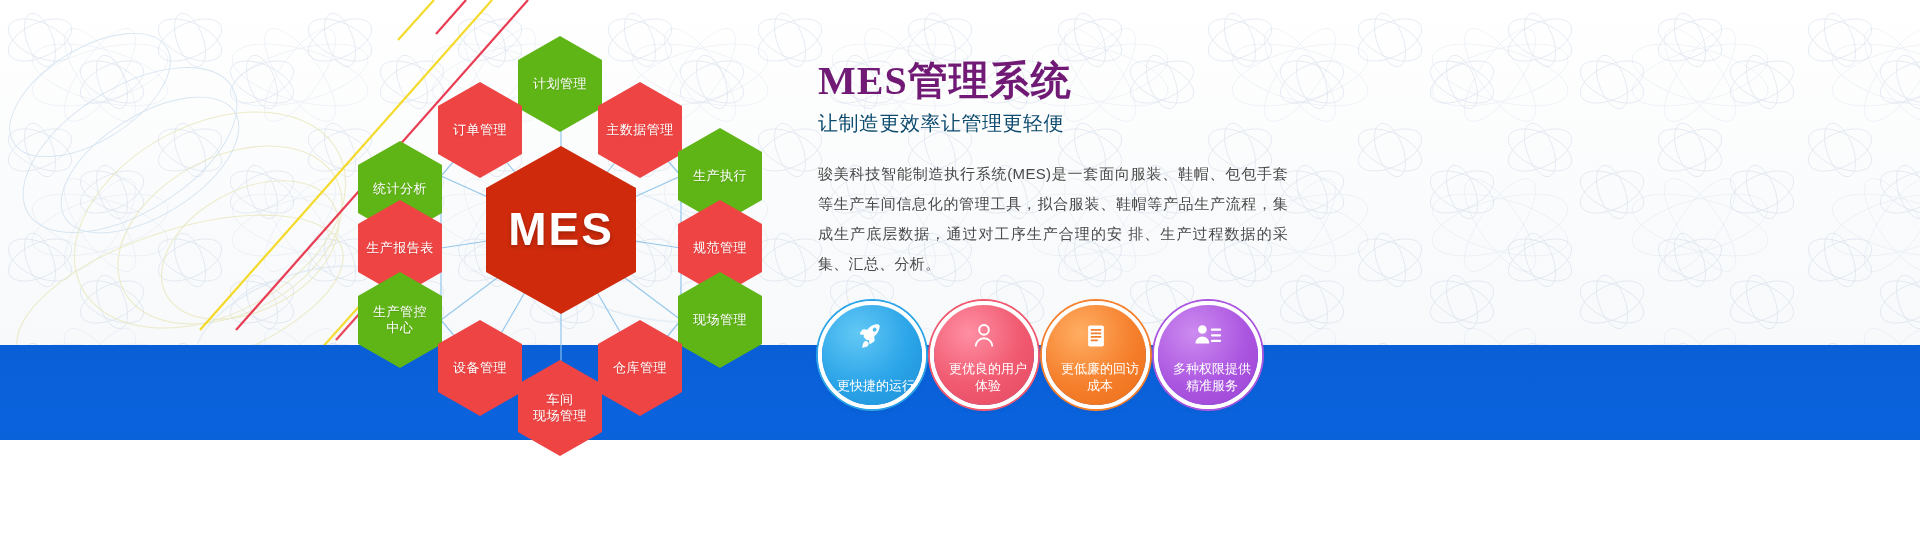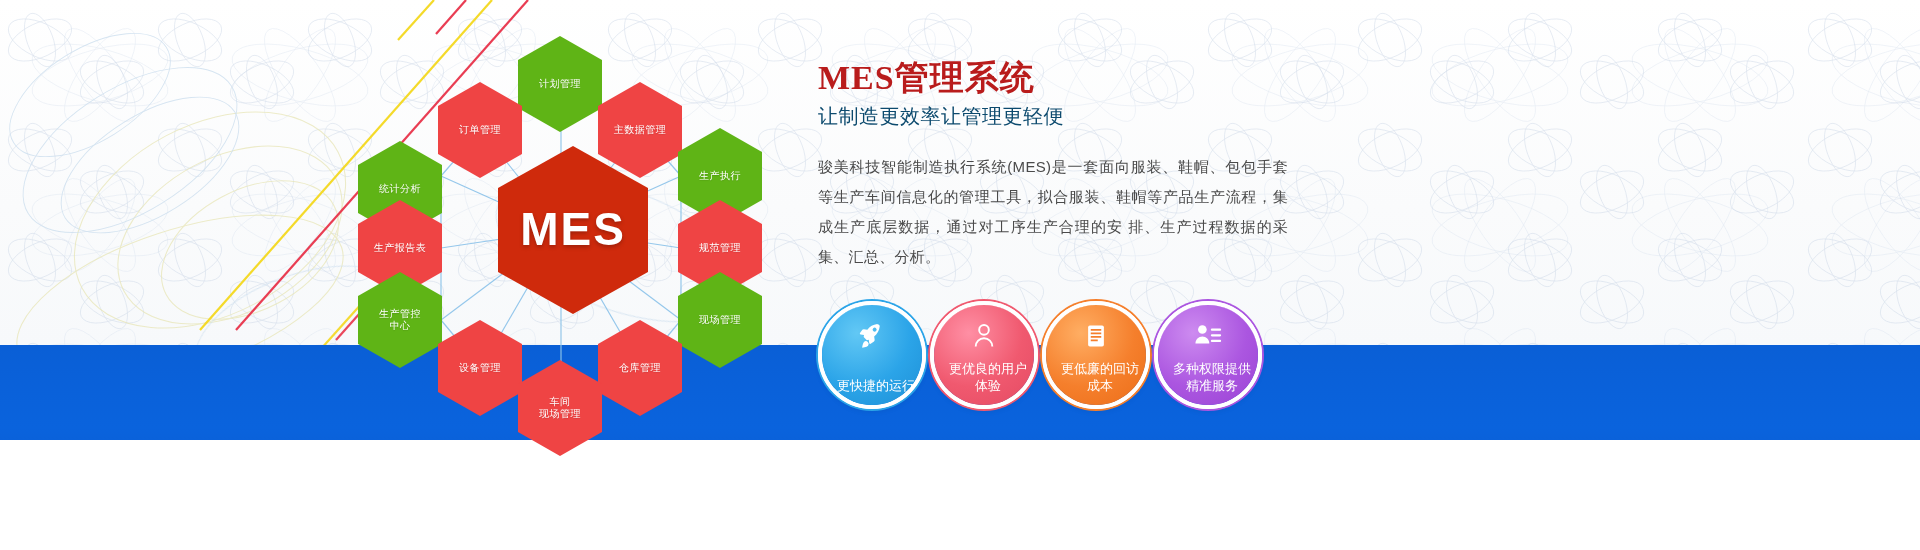--- a/index.html
+++ b/index.html
@@ -37,21 +37,21 @@
     position: absolute;
     left: 330px; top: 20px;
     width: 460px; height: 420px;
   }
   .hex {
     position: absolute;
     width: 84px; height: 96px;
     clip-path: polygon(50% 0%, 100% 25%, 100% 75%, 50% 100%, 0% 75%, 0% 25%);
     display: flex; align-items: center; justify-content: center;
     color: #ffffff;
-    font-size: 10px;
+    font-size: 13px;
     line-height: 1.25;
     text-align: center;
     letter-spacing: .5px;
     text-shadow: 0 1px 1px rgba(0,0,0,.13);
     user-select: none;
   }
   .hex.green { background: #5fb416; }
   .hex.blue  { background: #ef4444; }
   .hex.core {
     width: 150px; height: 168px;
@@ -63,23 +63,23 @@
   }
 
   
   #copy {
     position: absolute;
     left: 818px; top: 58px;
     width: 540px;
   }
   #copy .title {
     font-family: "Liberation Serif", "DejaVu Serif", serif;
-    font-size: 34px;
+    font-size: 40px;
     font-weight: 700;
-    color: #b91c1c;
+    color: #701a75;
     letter-spacing: 1px;
     line-height: 1.15;
   }
   #copy .subtitle {
     margin-top: 6px;
     font-size: 20px;
     color: #0c4a6e;
     letter-spacing: .5px;
   }
   #copy .para {
@@ -259,21 +259,21 @@
     <div class="hex blue" style="left:108px; top:300px;">
       <span>设备管理</span>
     </div>
     <div class="hex blue" style="left:268px; top:300px;">
       <span>仓库管理</span>
     </div>
     <div class="hex blue" style="left:188px; top:340px;">
       <span class="ml">车间<br>现场管理</span>
     </div>
 
-    <div class="hex core" style="left:168px; top:126px;">
+    <div class="hex core" style="left:156px; top:126px;">
       <span>MES</span>
     </div>
   </div>
 
   <div id="copy">
     <div class="title">MES管理系统</div>
     <div class="subtitle">让制造更效率让管理更轻便</div>
     <div class="para">骏美科技智能制造执行系统(MES)是一套面向服装、鞋帽、包包手套等生产车间信息化的管理工具，拟合服装、鞋帽等产品生产流程，集成生产底层数据，通过对工序生产合理的安 排、生产过程数据的采集、汇总、分析。</div>
   </div>
 

